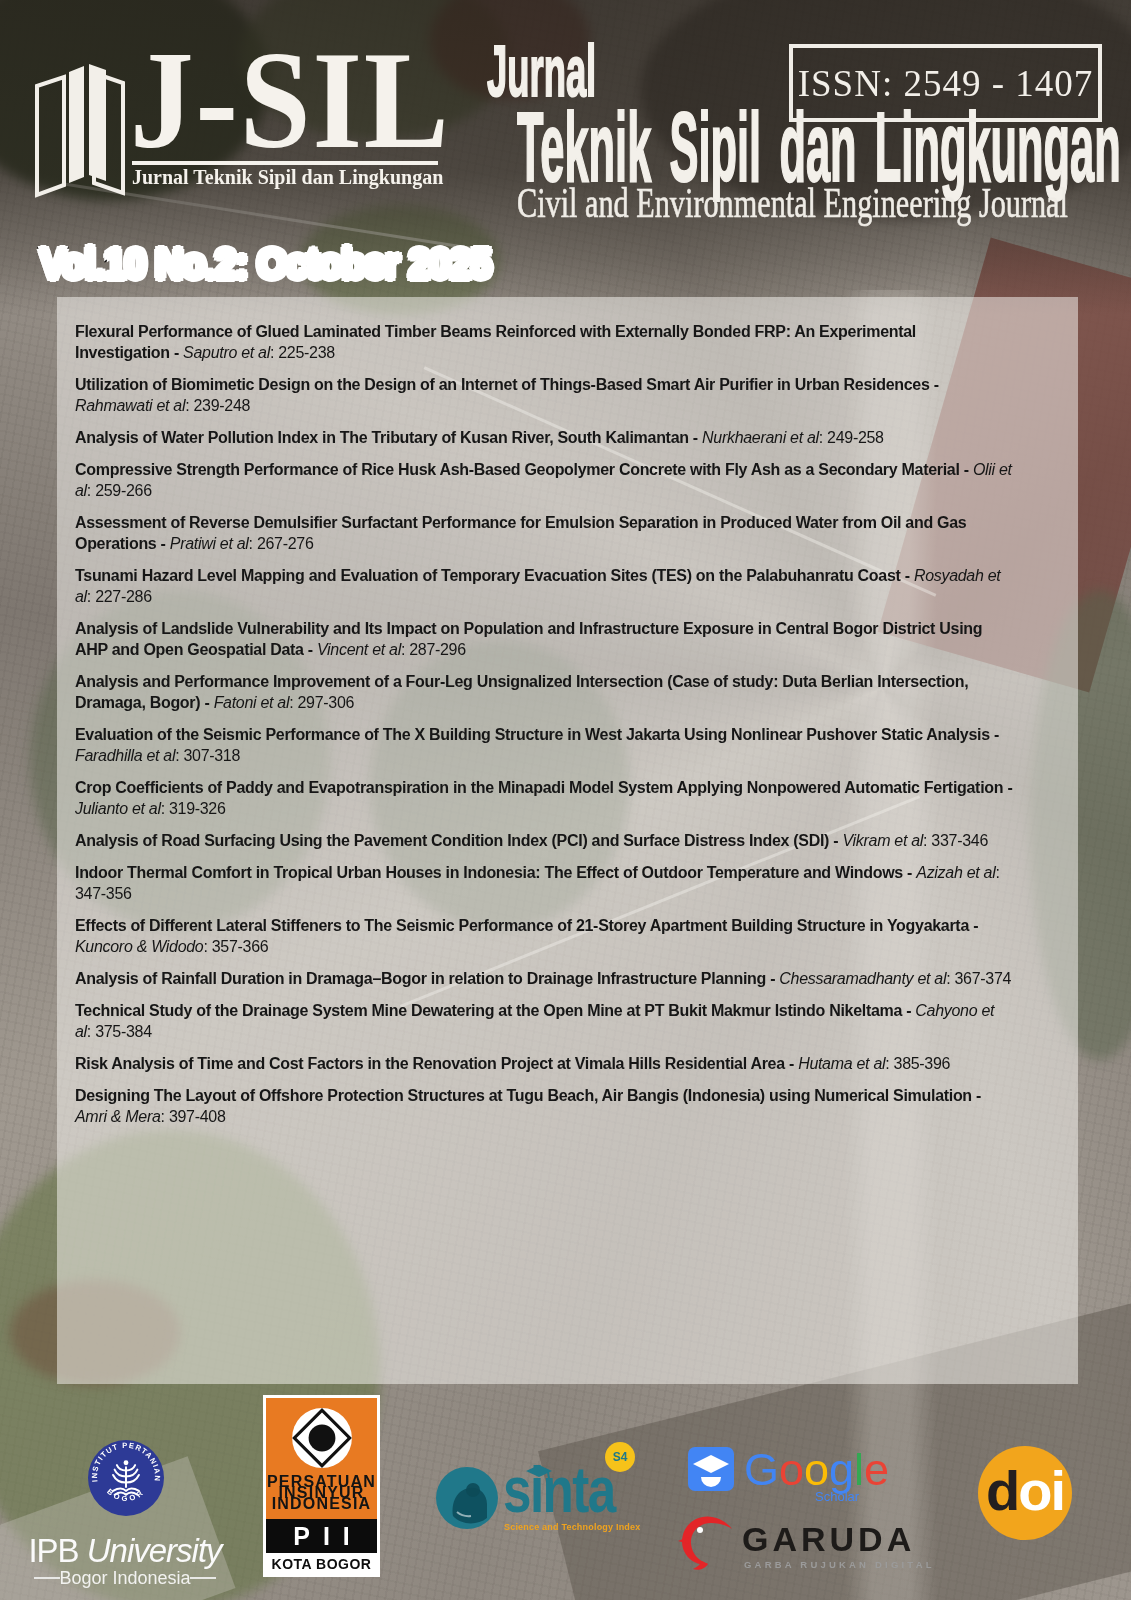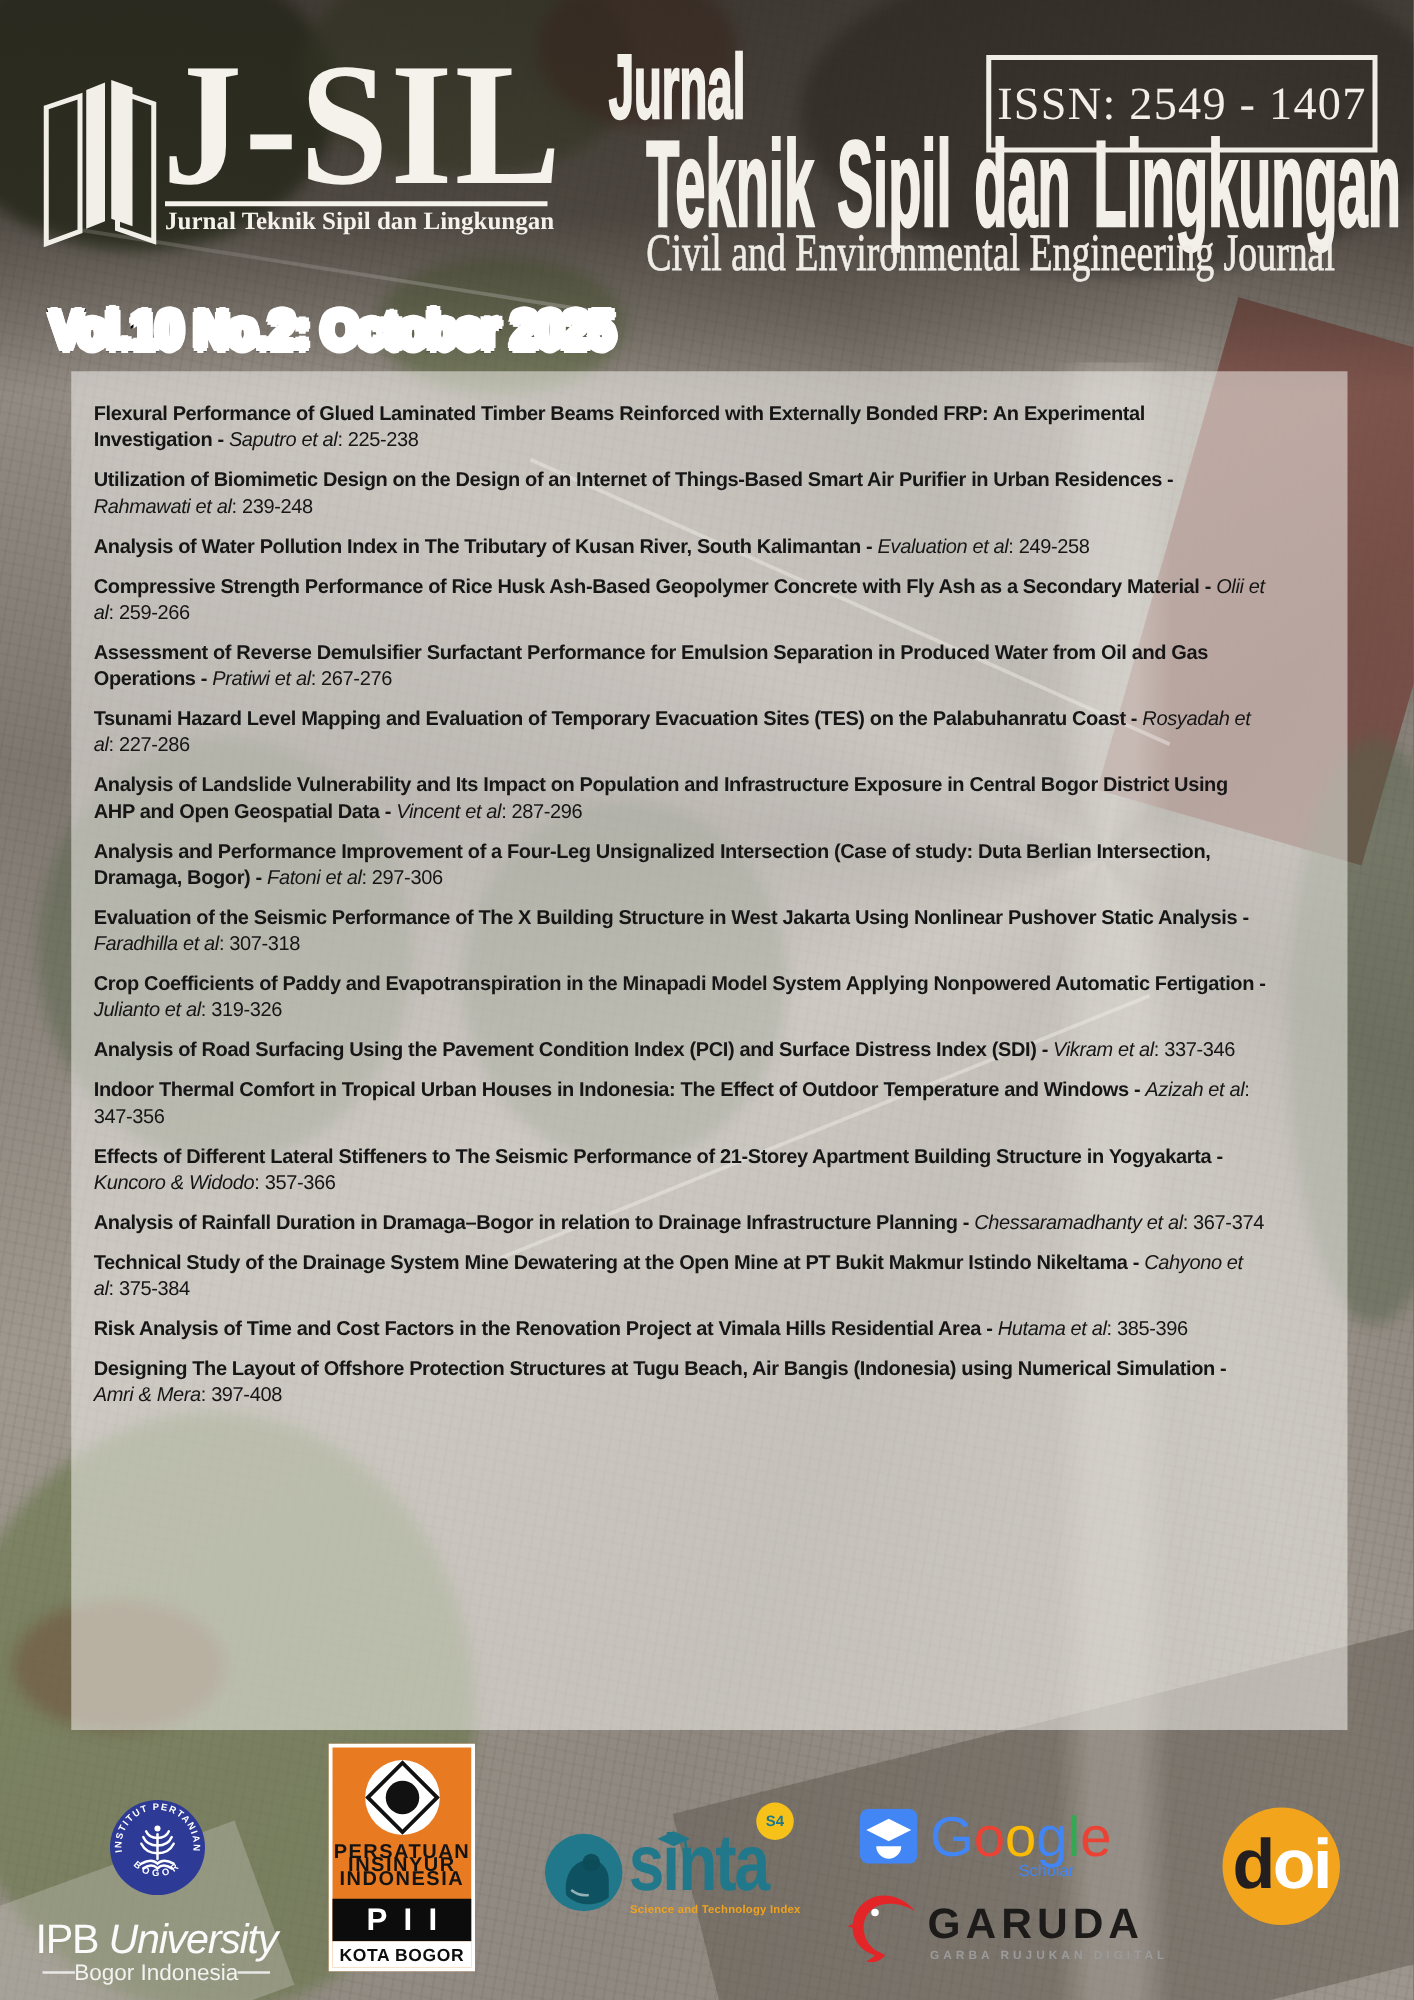--- a/index.html
+++ b/index.html
@@ -139,21 +139,21 @@
       <span>ISSN: 2549 - 1407</span>
     </div>
 
     <div class="abs hdr-el volume">Vol.10 No.2: October 2025</div>
   </header>
 
   <main class="abs toc-panel">
     <div class="toc-inner">
         <div class="article"><span class="a-title">Flexural Performance of Glued Laminated Timber Beams Reinforced with Externally Bonded FRP: An Experimental Investigation</span><span class="a-sep"> - </span><span class="a-authors">Saputro et al</span><span class="a-pages">: 225-238</span></div>
         <div class="article"><span class="a-title">Utilization of Biomimetic Design on the Design of an Internet of Things-Based Smart Air Purifier in Urban Residences</span><span class="a-sep"> - </span><span class="a-authors">Rahmawati et al</span><span class="a-pages">: 239-248</span></div>
-        <div class="article"><span class="a-title">Analysis of Water Pollution Index in The Tributary of Kusan River, South Kalimantan</span><span class="a-sep"> - </span><span class="a-authors">Evaluation et al</span><span class="a-pages">: 249-258</span></div>
+        <div class="article"><span class="a-title">Analysis of Water Pollution Index in The Tributary of Kusan River, South Kalimantan</span><span class="a-sep"> - </span><span class="a-authors">Nurkhaerani et al</span><span class="a-pages">: 249-258</span></div>
         <div class="article"><span class="a-title">Compressive Strength Performance of Rice Husk Ash-Based Geopolymer Concrete with Fly Ash as a Secondary Material</span><span class="a-sep"> - </span><span class="a-authors">Olii et al</span><span class="a-pages">: 259-266</span></div>
         <div class="article"><span class="a-title">Assessment of Reverse Demulsifier Surfactant Performance for Emulsion Separation in Produced Water from Oil and Gas Operations</span><span class="a-sep"> - </span><span class="a-authors">Pratiwi et al</span><span class="a-pages">: 267-276</span></div>
         <div class="article"><span class="a-title">Tsunami Hazard Level Mapping and Evaluation of Temporary Evacuation Sites (TES) on the Palabuhanratu Coast</span><span class="a-sep"> - </span><span class="a-authors">Rosyadah et al</span><span class="a-pages">: 227-286</span></div>
         <div class="article"><span class="a-title">Analysis of Landslide Vulnerability and Its Impact on Population and Infrastructure Exposure in Central Bogor District Using AHP and Open Geospatial Data</span><span class="a-sep"> - </span><span class="a-authors">Vincent et al</span><span class="a-pages">: 287-296</span></div>
         <div class="article"><span class="a-title">Analysis and Performance Improvement of a Four-Leg Unsignalized Intersection (Case of study: Duta Berlian Intersection, Dramaga, Bogor)</span><span class="a-sep"> - </span><span class="a-authors">Fatoni et al</span><span class="a-pages">: 297-306</span></div>
         <div class="article"><span class="a-title">Evaluation of the Seismic Performance of The X Building Structure in West Jakarta Using Nonlinear Pushover Static Analysis</span><span class="a-sep"> - </span><span class="a-authors">Faradhilla et al</span><span class="a-pages">: 307-318</span></div>
         <div class="article"><span class="a-title">Crop Coefficients of Paddy and Evapotranspiration in the Minapadi Model System Applying Nonpowered Automatic Fertigation</span><span class="a-sep"> - </span><span class="a-authors">Julianto et al</span><span class="a-pages">: 319-326</span></div>
         <div class="article"><span class="a-title">Analysis of Road Surfacing Using the Pavement Condition Index (PCI) and Surface Distress Index (SDI)</span><span class="a-sep"> - </span><span class="a-authors">Vikram et al</span><span class="a-pages">: 337-346</span></div>
         <div class="article"><span class="a-title">Indoor Thermal Comfort in Tropical Urban Houses in Indonesia: The Effect of Outdoor Temperature and Windows</span><span class="a-sep"> - </span><span class="a-authors">Azizah et al</span><span class="a-pages">: 347-356</span></div>
         <div class="article"><span class="a-title">Effects of Different Lateral Stiffeners to The Seismic Performance of 21-Storey Apartment Building Structure in Yogyakarta</span><span class="a-sep"> - </span><span class="a-authors">Kuncoro &amp; Widodo</span><span class="a-pages">: 357-366</span></div>

